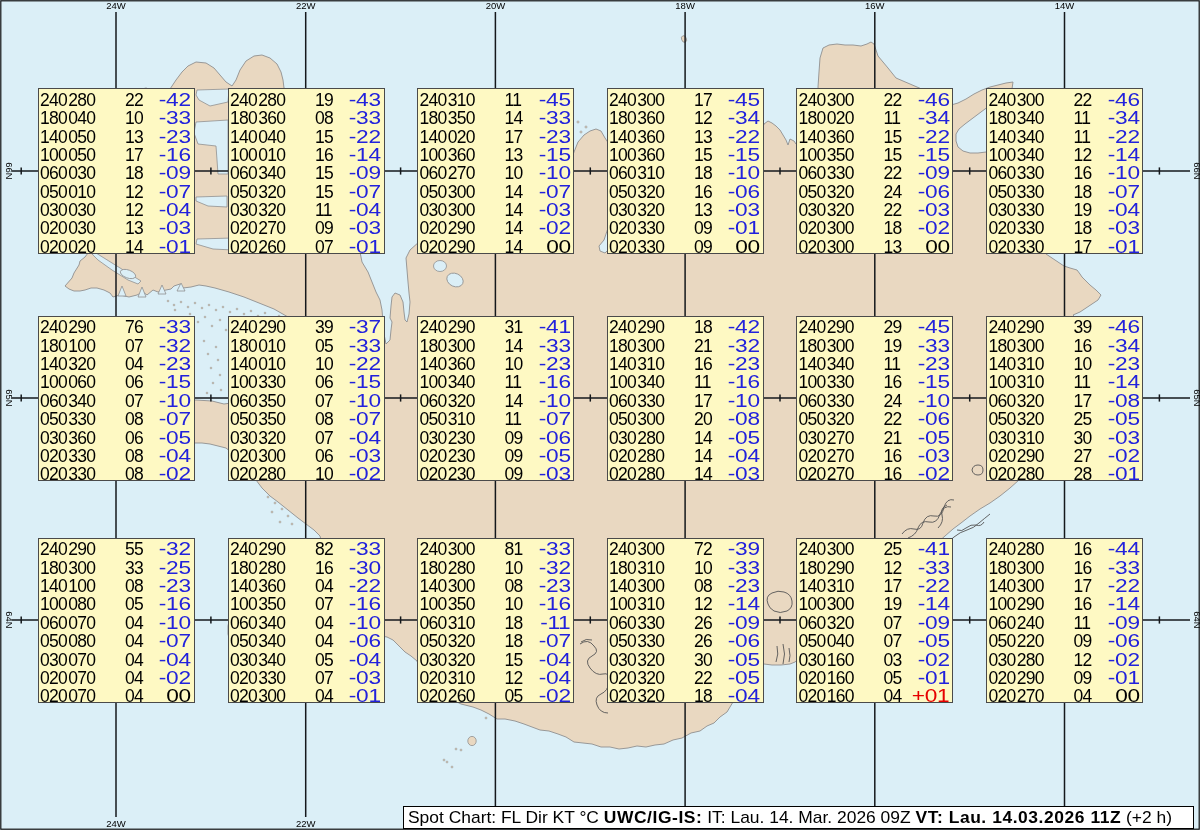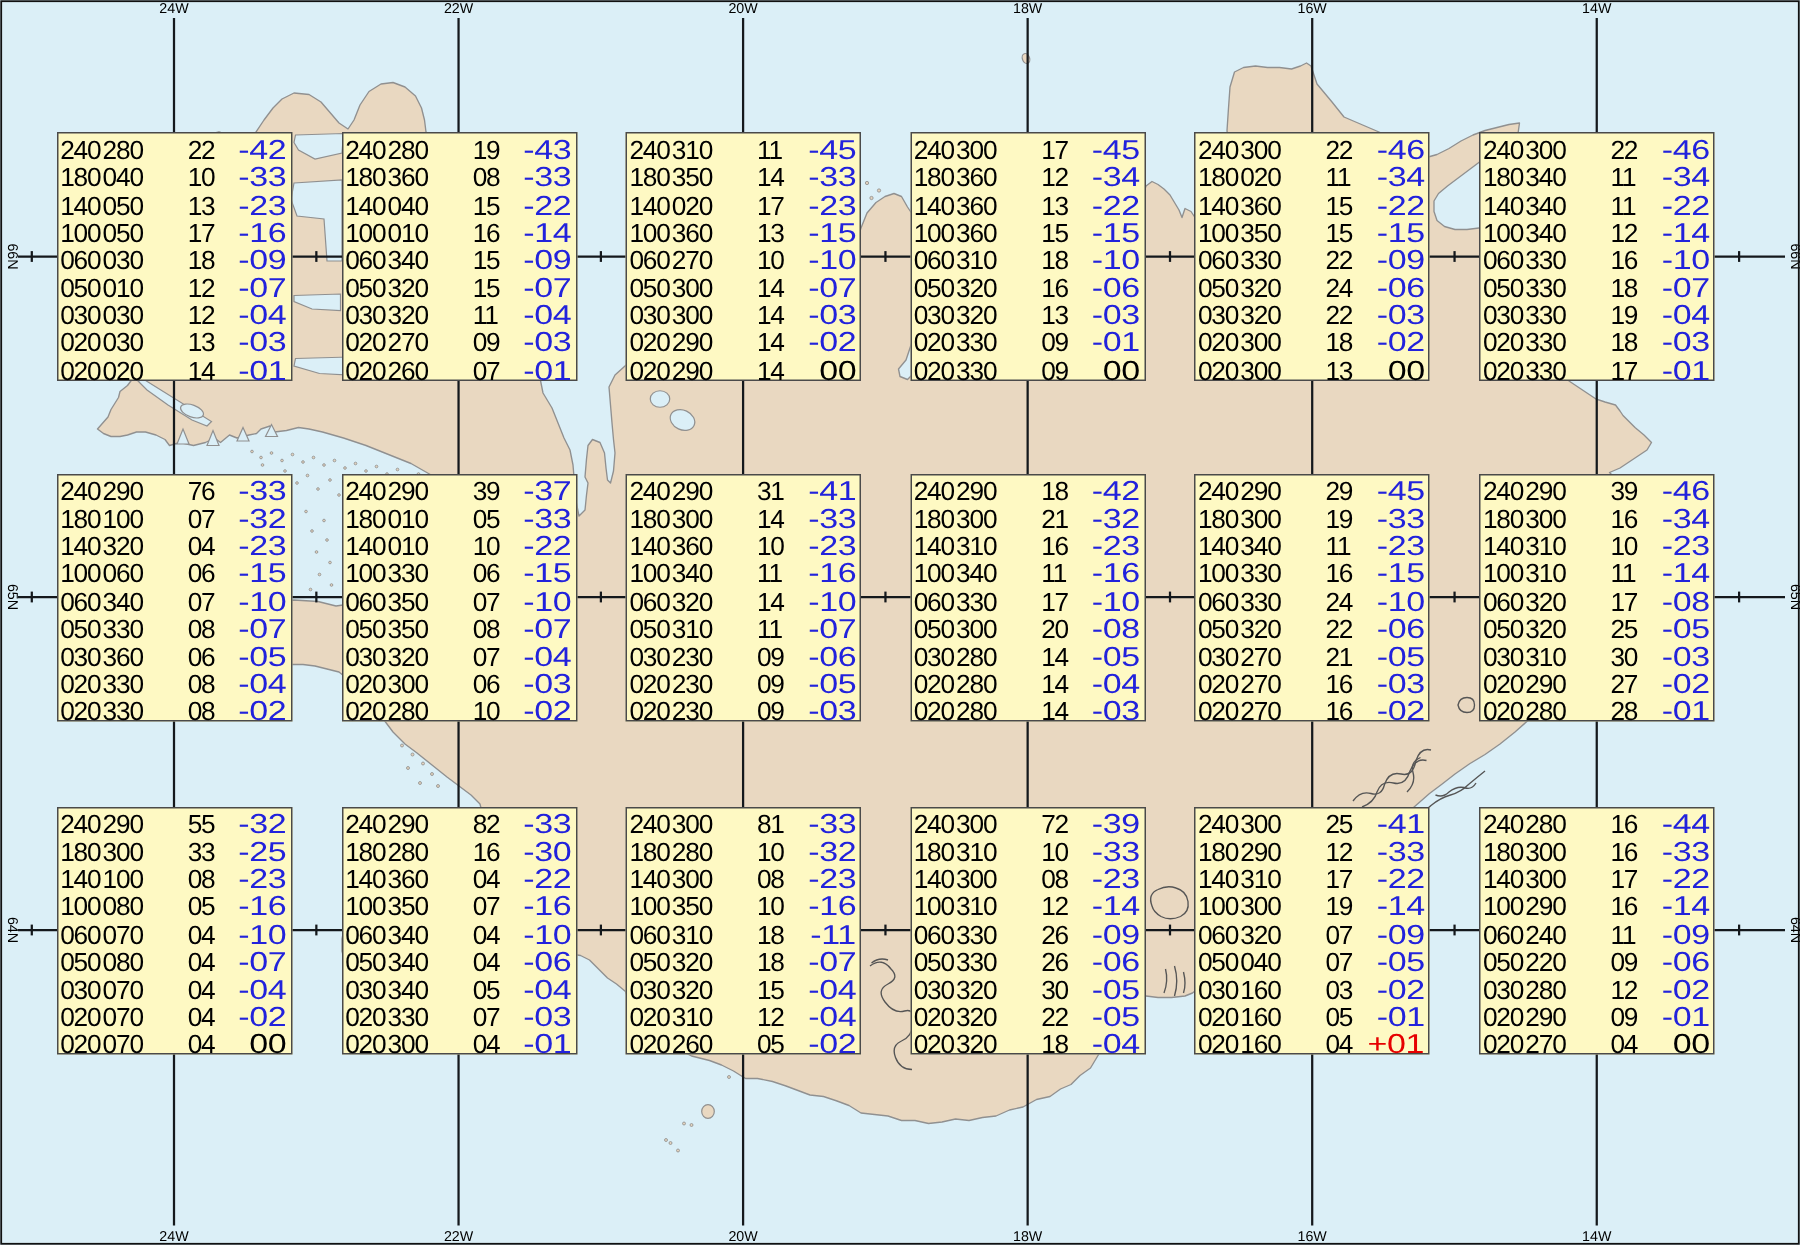--- a/index.html
+++ b/index.html
@@ -1205,12 +1205,15 @@
         <span class="c4 blu">-01</span>
       </div>
       <div class="ln">
         <span class="c1">020</span>
         <span class="c2">270</span>
         <span class="c3">04</span>
         <span class="c4 blk4">00</span>
       </div>
     </div>
 
+<div id="bar">
+      <div id="bartext">Spot Chart: FL Dir KT °C <b style="letter-spacing:0.55px">UWC/IG-IS:</b> IT: Lau. 14. Mar. 2026 09Z <b style="letter-spacing:0.55px">VT: Lau. 14.03.2026 11Z</b> (+2 h)</div>
+    </div>
 </div>
 </body></html>

